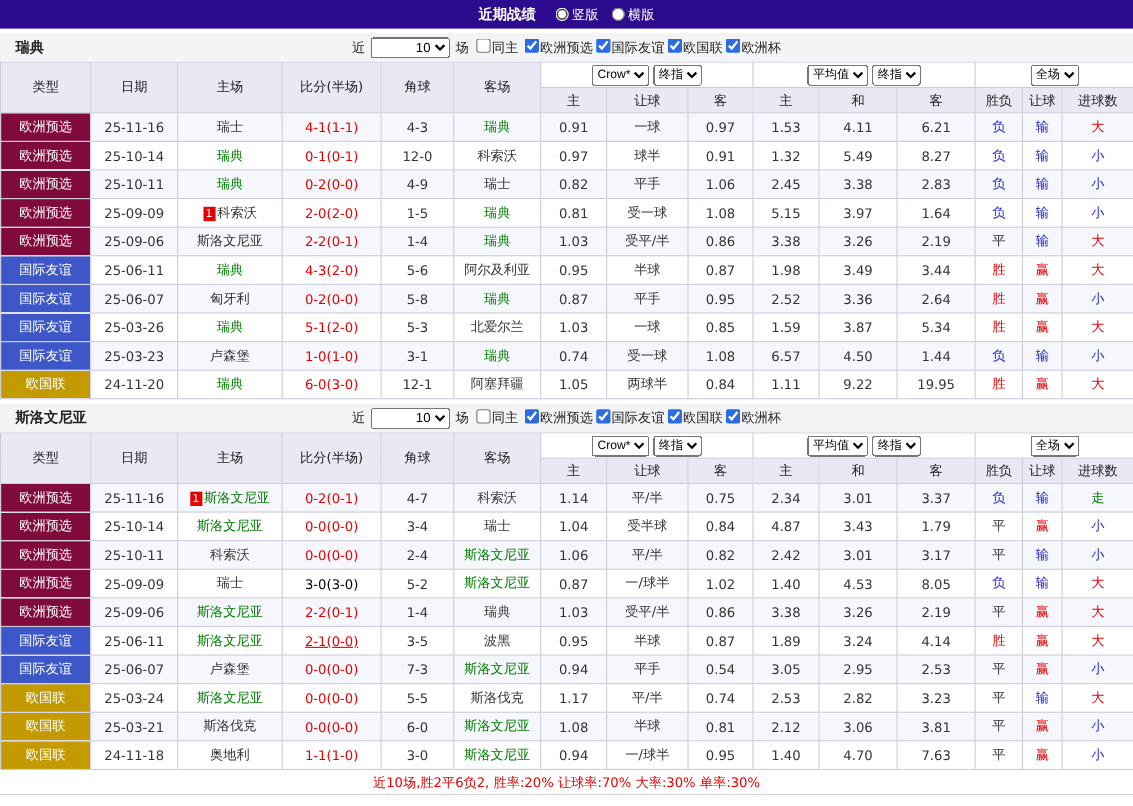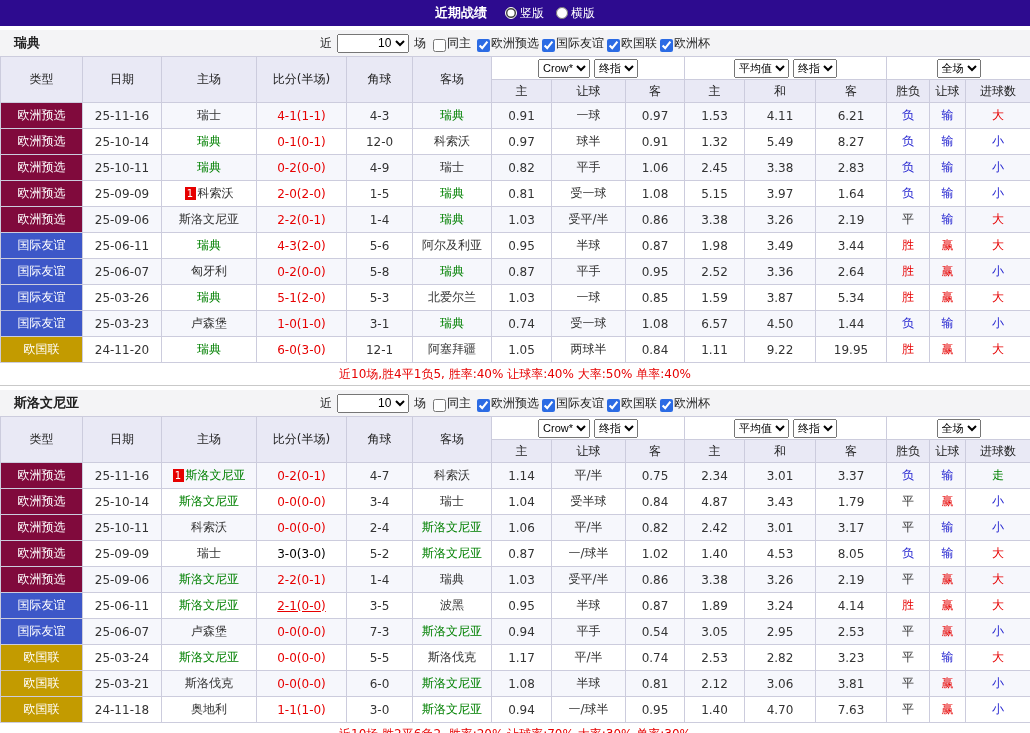--- a/index.html
+++ b/index.html
@@ -37,21 +37,21 @@
     position: absolute;
     left: 50%;
     transform: translateX(-50%);
     display: flex;
     align-items: center;
     gap: 3px;
     font-size: 12px;
     white-space: nowrap;
   }
   .filter-group select { font-size: 12px; height: 19px; margin: 0 2px; padding-left: 36px; }
-  .cb { display: inline-flex; align-items: flex-end; gap: 1px; cursor: pointer; }
+  .cb { display: inline-flex; align-items: flex-start; gap: 1px; cursor: pointer; }
   .cb input { width: 13px; height: 13px; margin: 0 0 0 4px; accent-color: #2b6be4; }
   .comp-filters { display: inline-flex; align-items: center; }
   .comp-filters .cb input { margin-left: 3px; }
 
   table.stats-table { width: 1030px; border-collapse: collapse; table-layout: fixed; }
   .stats-table th, .stats-table td {
     border: 1px solid #ccccdd;
     text-align: center;
     padding: 0 2px;
     overflow: hidden;
@@ -351,21 +351,20 @@
             <td>0.84</td>
             <td>1.11</td>
             <td>9.22</td>
             <td>19.95</td>
             <td style="color: rgb(230, 0, 0);">胜</td>
             <td style="color: rgb(230, 0, 0);">赢</td>
             <td style="color: rgb(230, 0, 0);">大</td>
           </tr>
         </tbody>
     </table>
-    <div class="summary"><span>近10场,胜4平1负5, 胜率:40% 让球率:40% 大率:50% 单率:40%</span></div>
   </section>
 
   <section class="team-section">
     <div class="section-bar">
       <span class="team-name">斯洛文尼亚</span>
       <div class="filter-group">
         <span>近</span>
         <select><option>10</option></select>
         <span>场</span>
         <label class="cb">

